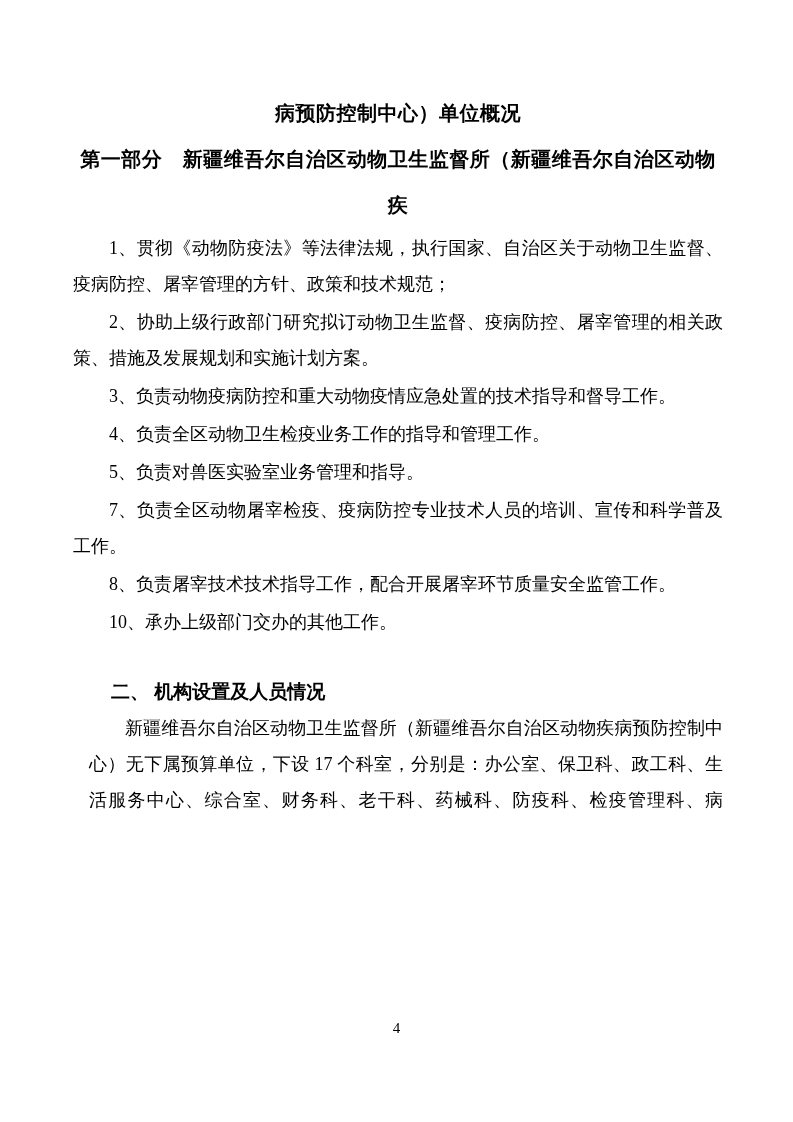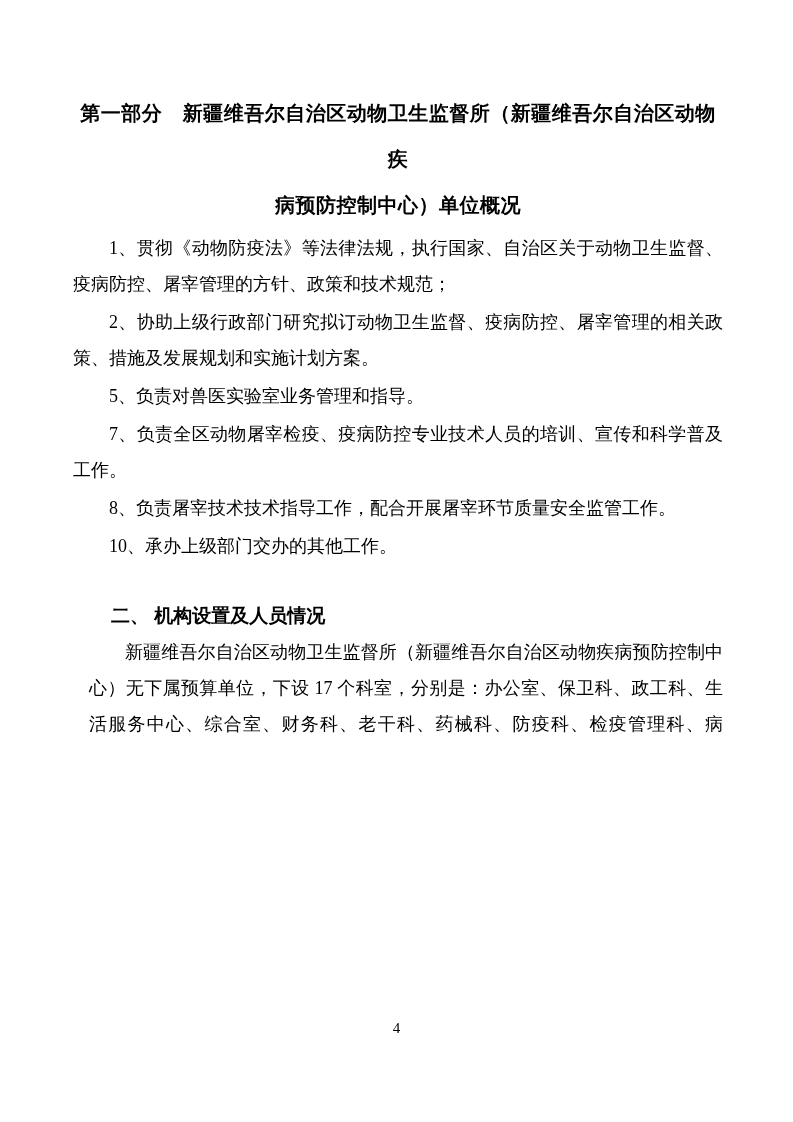--- a/index.html
+++ b/index.html
@@ -70,28 +70,30 @@
     font-family: "Liberation Serif", "DejaVu Serif", serif;
   }
 </style>
 </head>
 <body>
 
 <div class="page">
   <div class="content">
 
     <h1 class="doc-title">
+      <span class="title-line">病预防控制中心）单位概况</span>
       <span class="title-line">第一部分　新疆维吾尔自治区动物卫生监督所（新疆维吾尔自治区动物疾</span>
-      <span class="title-line">病预防控制中心）单位概况</span>
     </h1>
 
 
 
     <p class="para">1、贯彻《动物防疫法》等法律法规，执行国家、自治区关于动物卫生监督、疫病防控、屠宰管理的方针、政策和技术规范；</p>
     <p class="para">2、协助上级行政部门研究拟订动物卫生监督、疫病防控、屠宰管理的相关政策、措施及发展规划和实施计划方案。</p>
+    <p class="para">3、负责动物疫病防控和重大动物疫情应急处置的技术指导和督导工作。</p>
+    <p class="para">4、负责全区动物卫生检疫业务工作的指导和管理工作。</p>
     <p class="para">5、负责对兽医实验室业务管理和指导。</p>
     <p class="para">7、负责全区动物屠宰检疫、疫病防控专业技术人员的培训、宣传和科学普及工作。</p>
     <p class="para">8、负责屠宰技术技术指导工作，配合开展屠宰环节质量安全监管工作。</p>
     <p class="para">10、承办上级部门交办的其他工作。</p>
 
     <h2 class="section-heading second">二、 机构设置及人员情况</h2>
 
     <p class="para first continues">新疆维吾尔自治区动物卫生监督所（新疆维吾尔自治区动物疾病预防控制中心）无下属预算单位，下设 17 个科室，分别是：办公室、保卫科、政工科、生活服务中心、综合室、财务科、老干科、药械科、防疫科、检疫管理科、病</p>
 
   </div>

